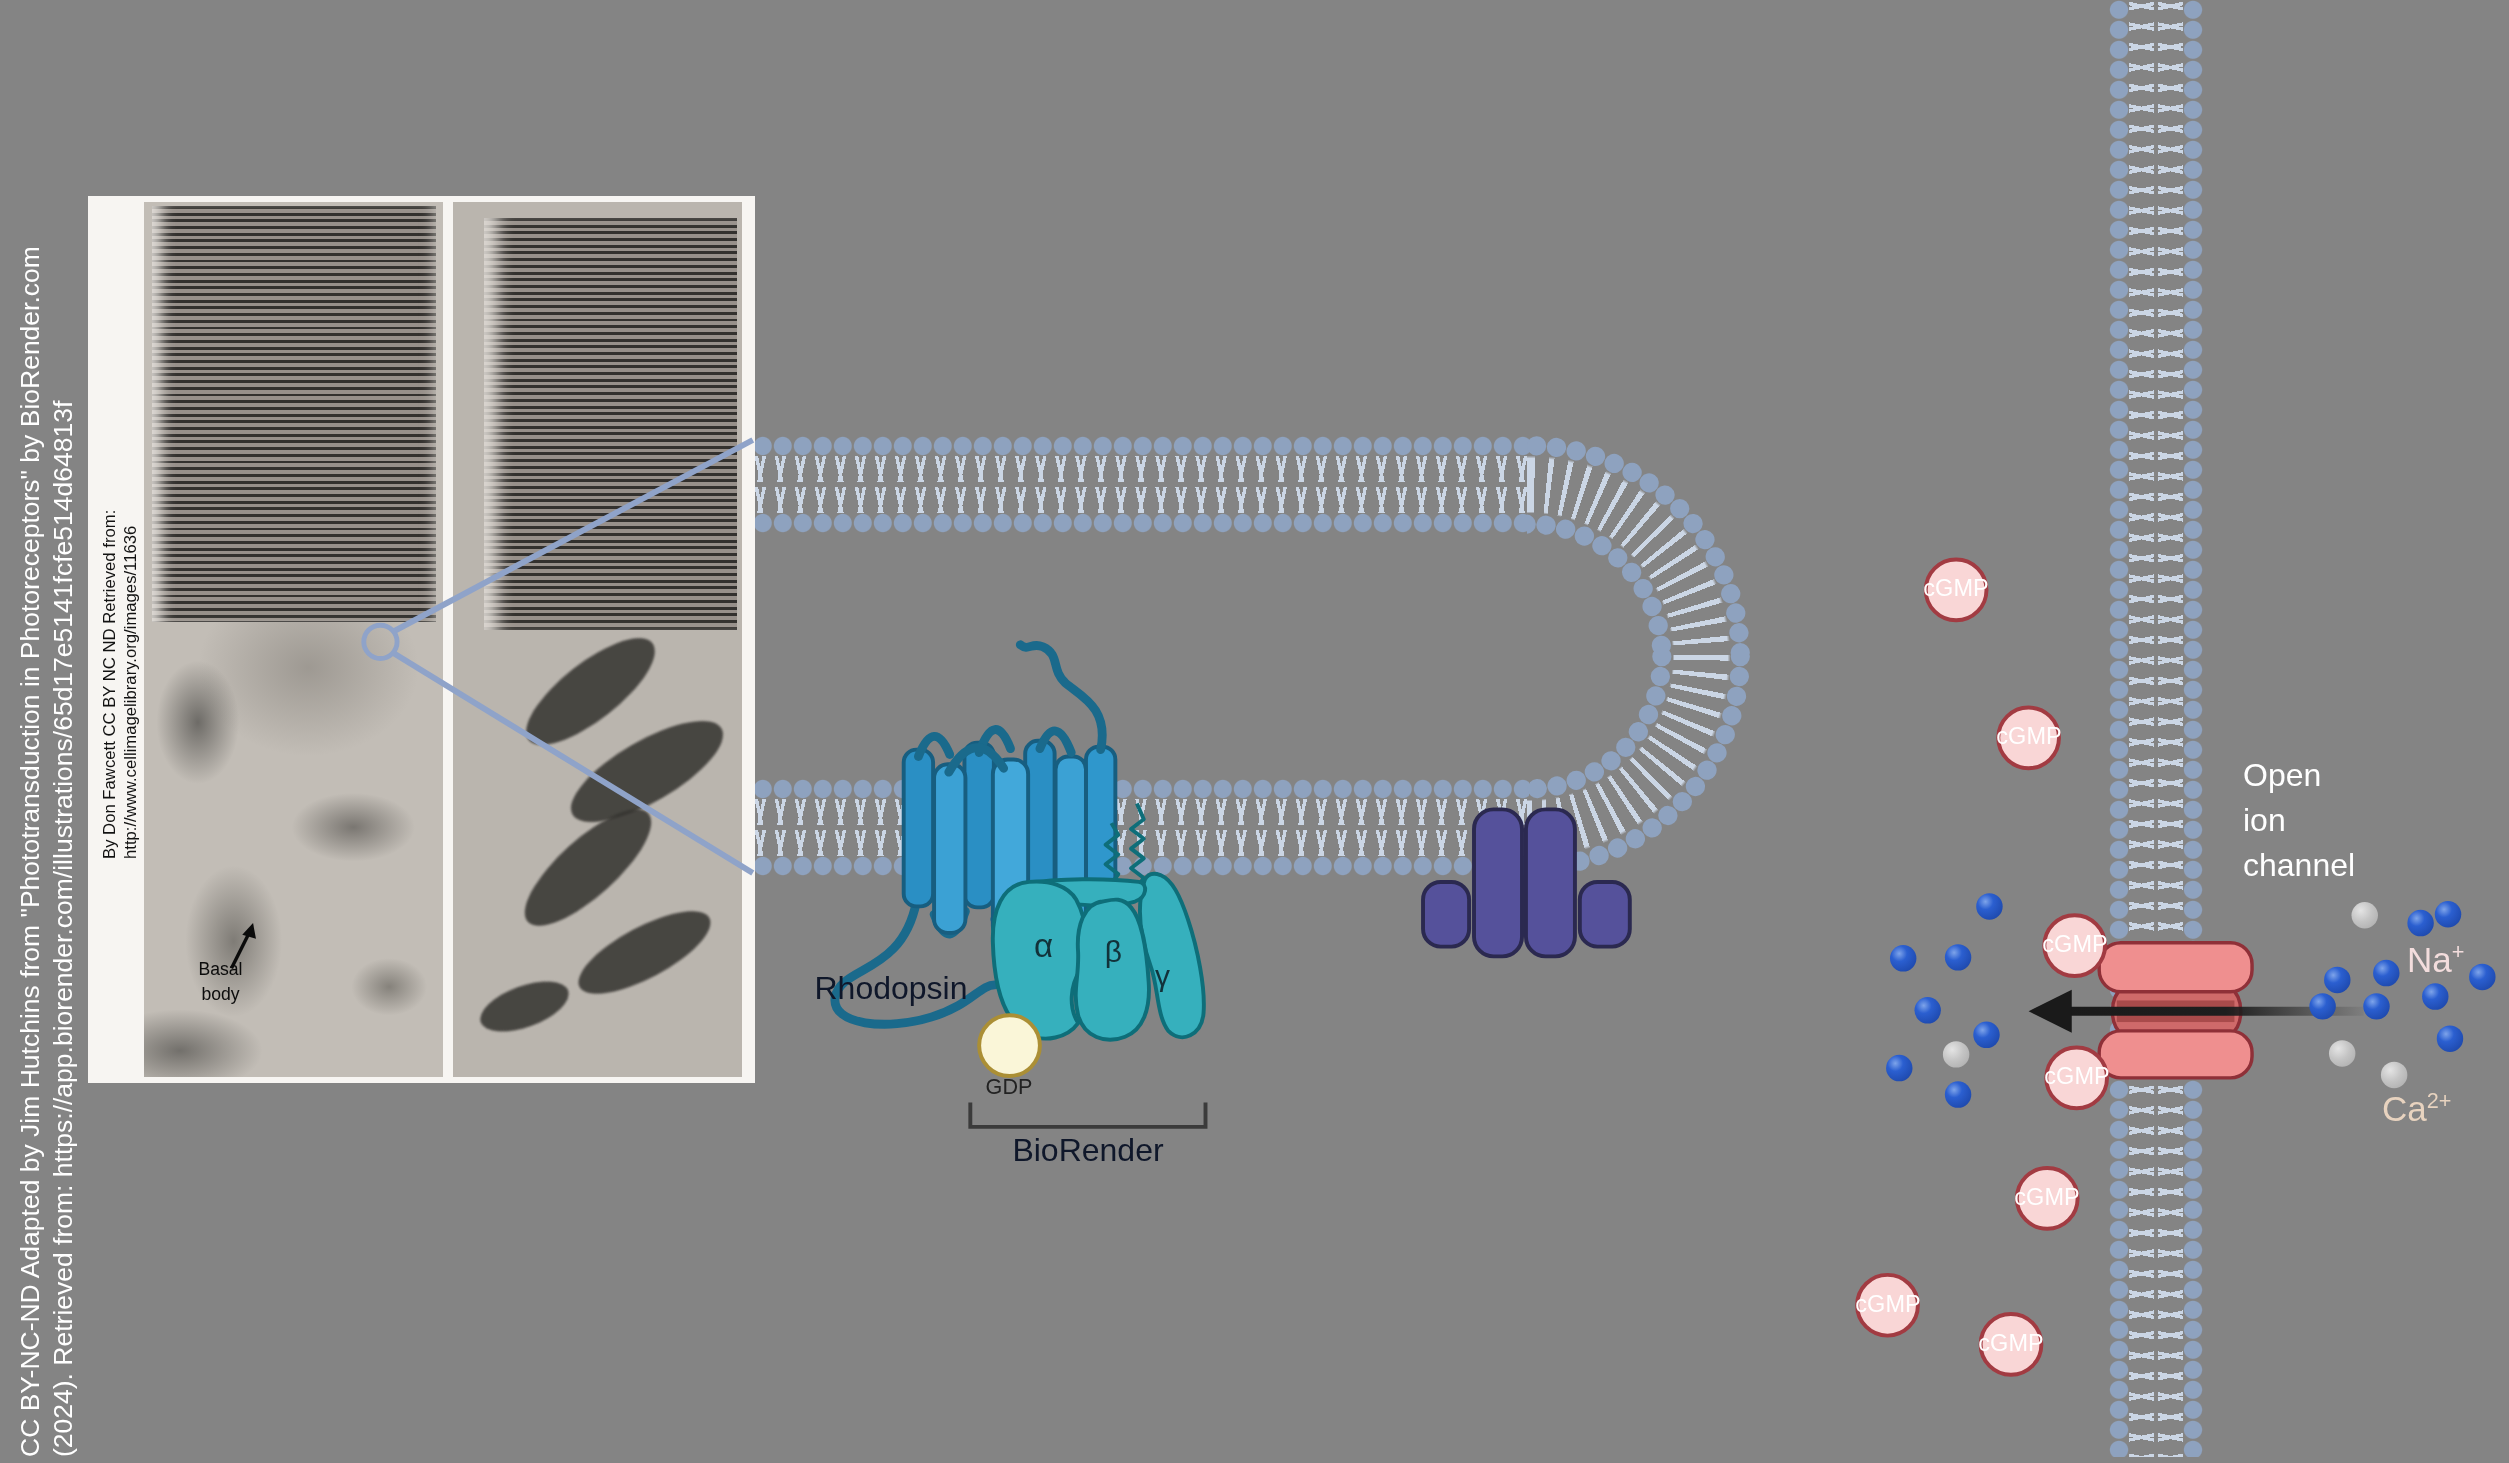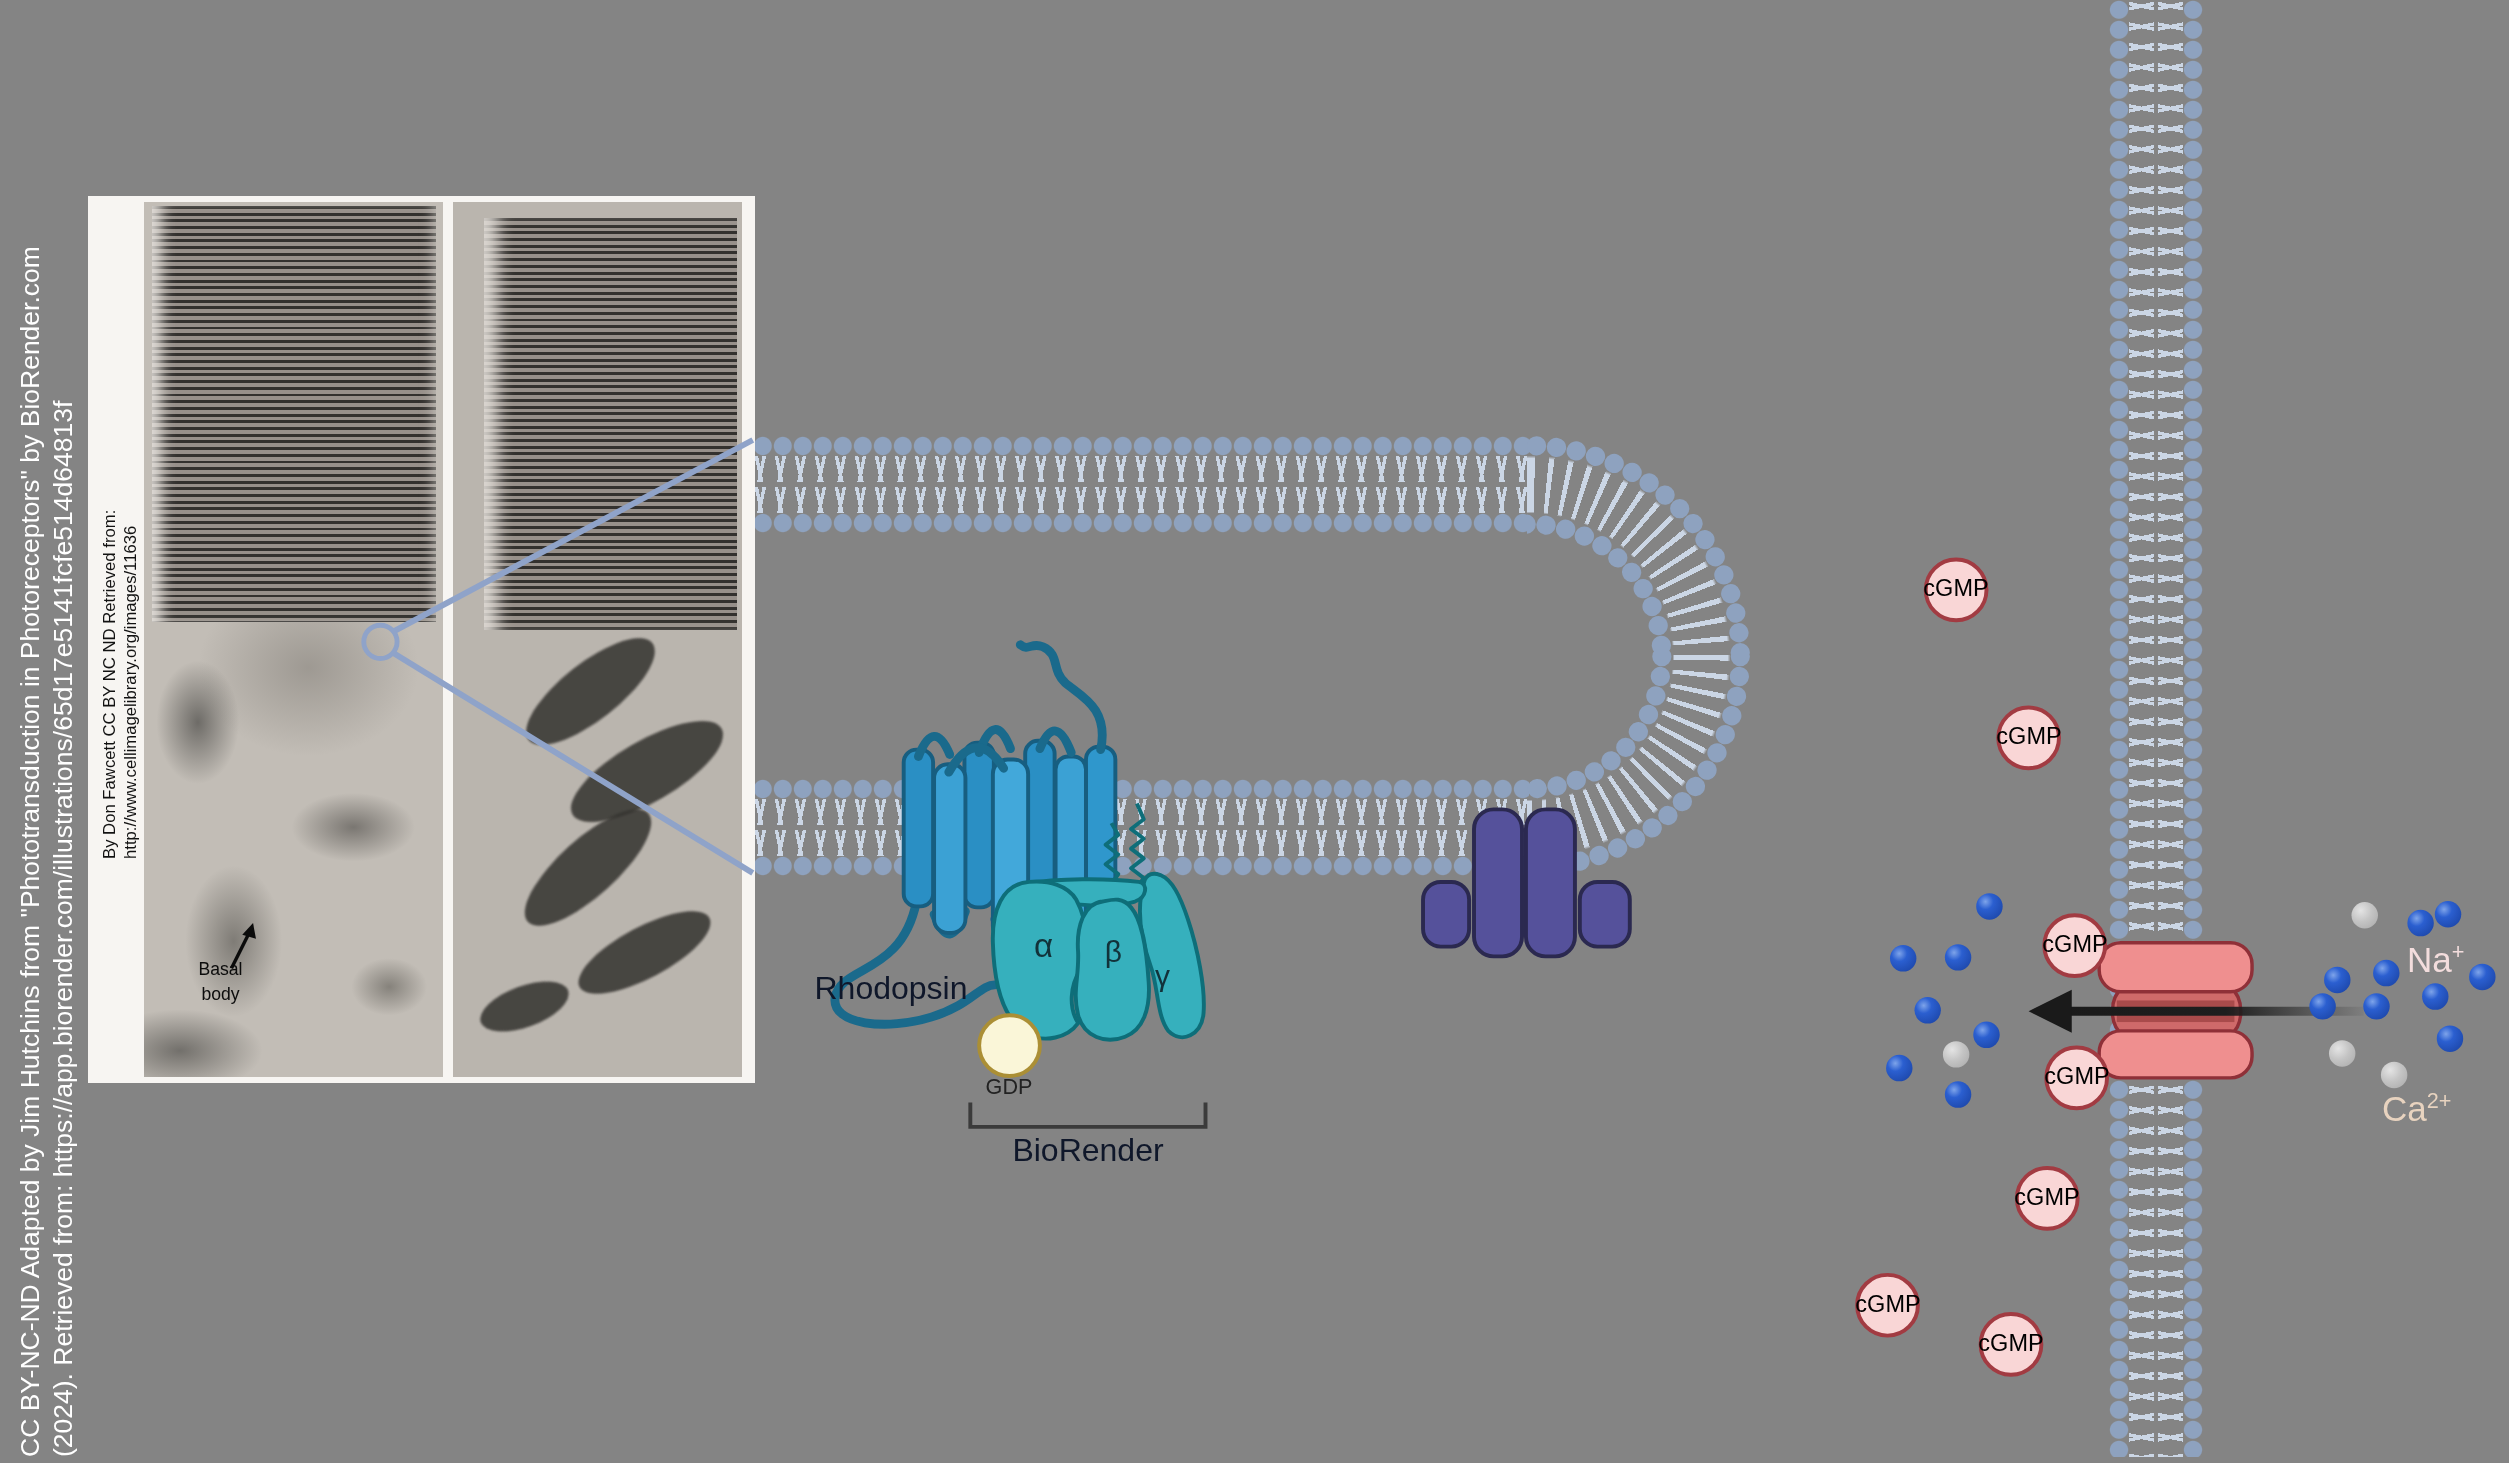--- a/index.html
+++ b/index.html
@@ -60,21 +60,21 @@
   .gap-v{width:3.9px;}
 
   
   #rhodopsin-label{left:744px;top:970px;width:294px;font-size:32px;}
   #transducin-label{left:941px;top:1132px;width:294px;font-size:32px;}
   #alpha-label{left:1014px;top:927px;width:59px;font-size:33px;color:#12323a;}
   #beta-label{left:1084px;top:935px;width:59px;font-size:30px;color:#12323a;}
   #gamma-label{left:1133px;top:959px;width:59px;font-size:30px;color:#12323a;}
   #gdp-label{left:965px;top:1034px;width:88px;font-size:21.6px;color:#222;margin-top:40px;}
   #pde-label{left:1370px;top:980px;width:314px;font-size:31px;line-height:36px;}
-  .cgmp-label{width:88px;font-size:23.5px;color:#000000;text-align:center;position:absolute;}
+  .cgmp-label{width:88px;font-size:23.5px;color:#ffffff;text-align:center;position:absolute;}
   #open-channel-label{left:2243px;top:753px;width:125px;font-size:32px;line-height:45px;color:#ffffff;}
   #na-label{left:2407px;top:939px;font-size:35px;color:#f3dddd;}
   #ca-label{left:2382px;top:1088px;font-size:35px;color:#e8d3bf;}
   #basal-label{left:186px;top:957px;width:69px;font-size:17.6px;line-height:25px;color:#0c0c0c;}
   sup{font-size:62%;}
 </style>
 </head>
 <body>
 
 <div id="canvas">
@@ -267,17 +267,18 @@
 
 
   <div class="cgmp-label" style="left:1912px;top:575px">cGMP</div>
   <div class="cgmp-label" style="left:1985px;top:723px">cGMP</div>
   <div class="cgmp-label" style="left:2031px;top:931px">cGMP</div>
   <div class="cgmp-label" style="left:2033px;top:1063px">cGMP</div>
   <div class="cgmp-label" style="left:2003px;top:1184px">cGMP</div>
   <div class="cgmp-label" style="left:1844px;top:1291px">cGMP</div>
   <div class="cgmp-label" style="left:1967px;top:1330px">cGMP</div>
 
+  <div class="txt" id="open-channel-label">Open ion channel</div>
   <div class="txt" id="na-label"><span>Na</span><sup>+</sup></div>
   <div class="txt" id="ca-label"><span>Ca</span><sup>2+</sup></div>
 
 </div>
 
 
 </body></html>

